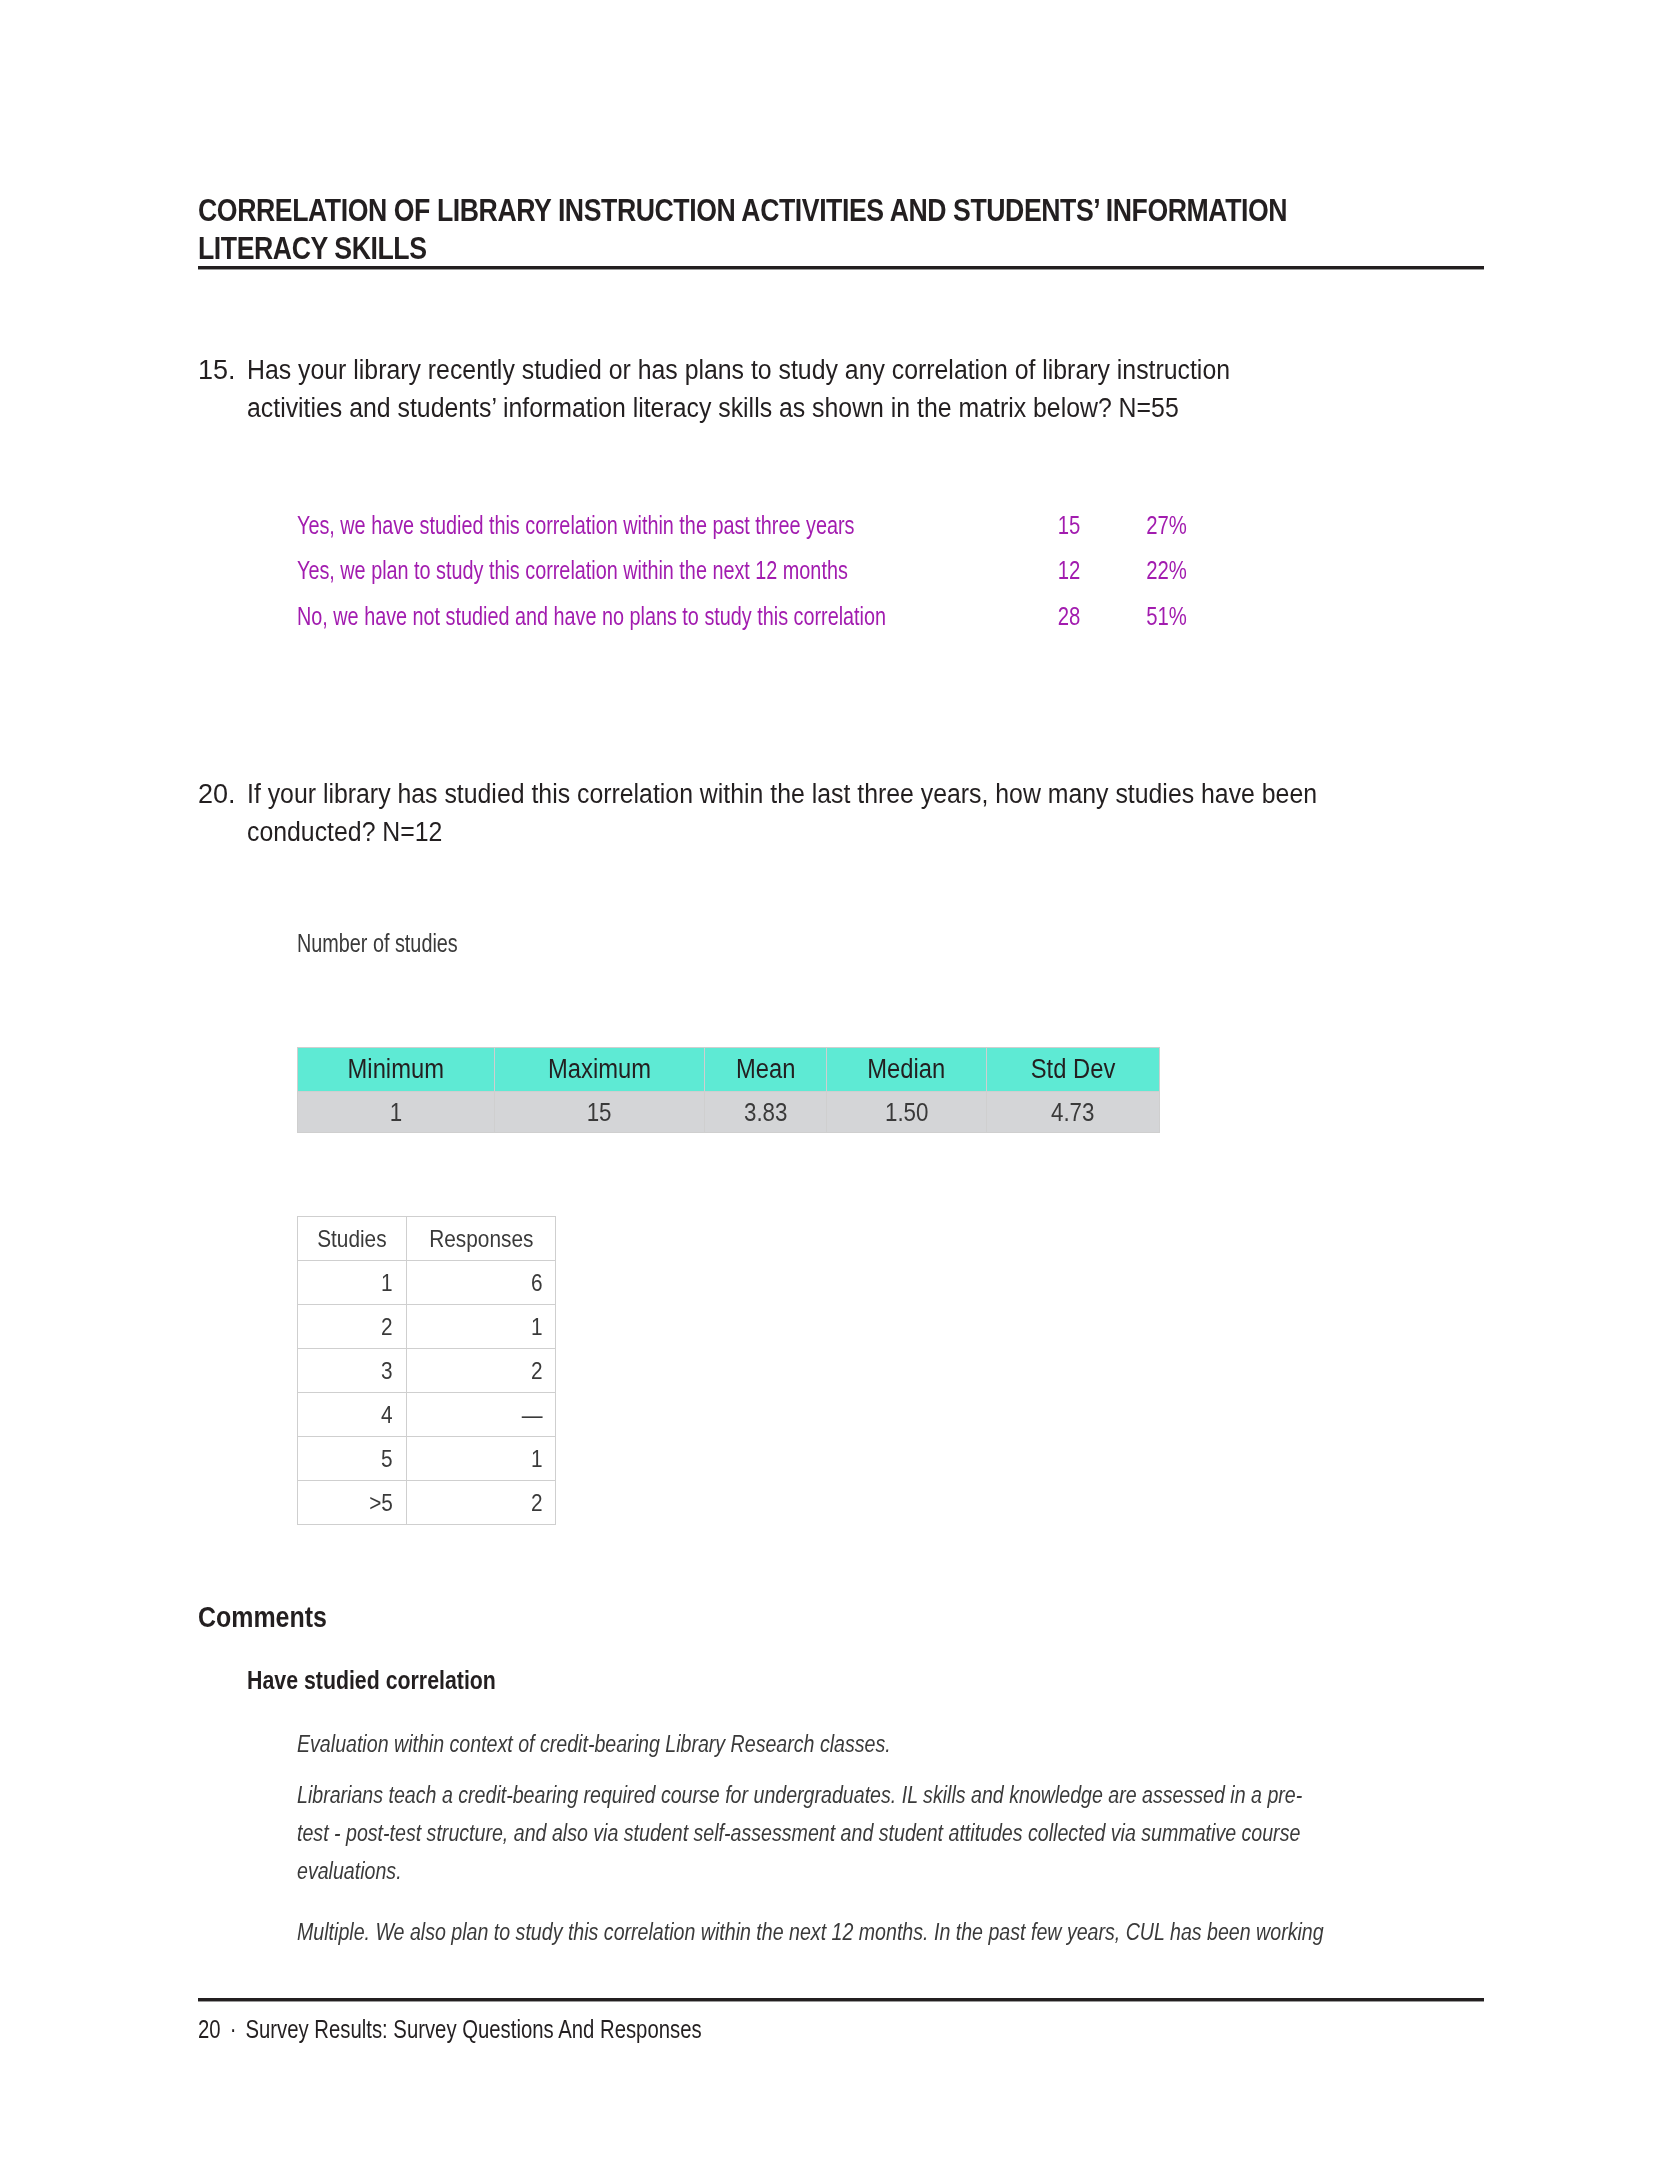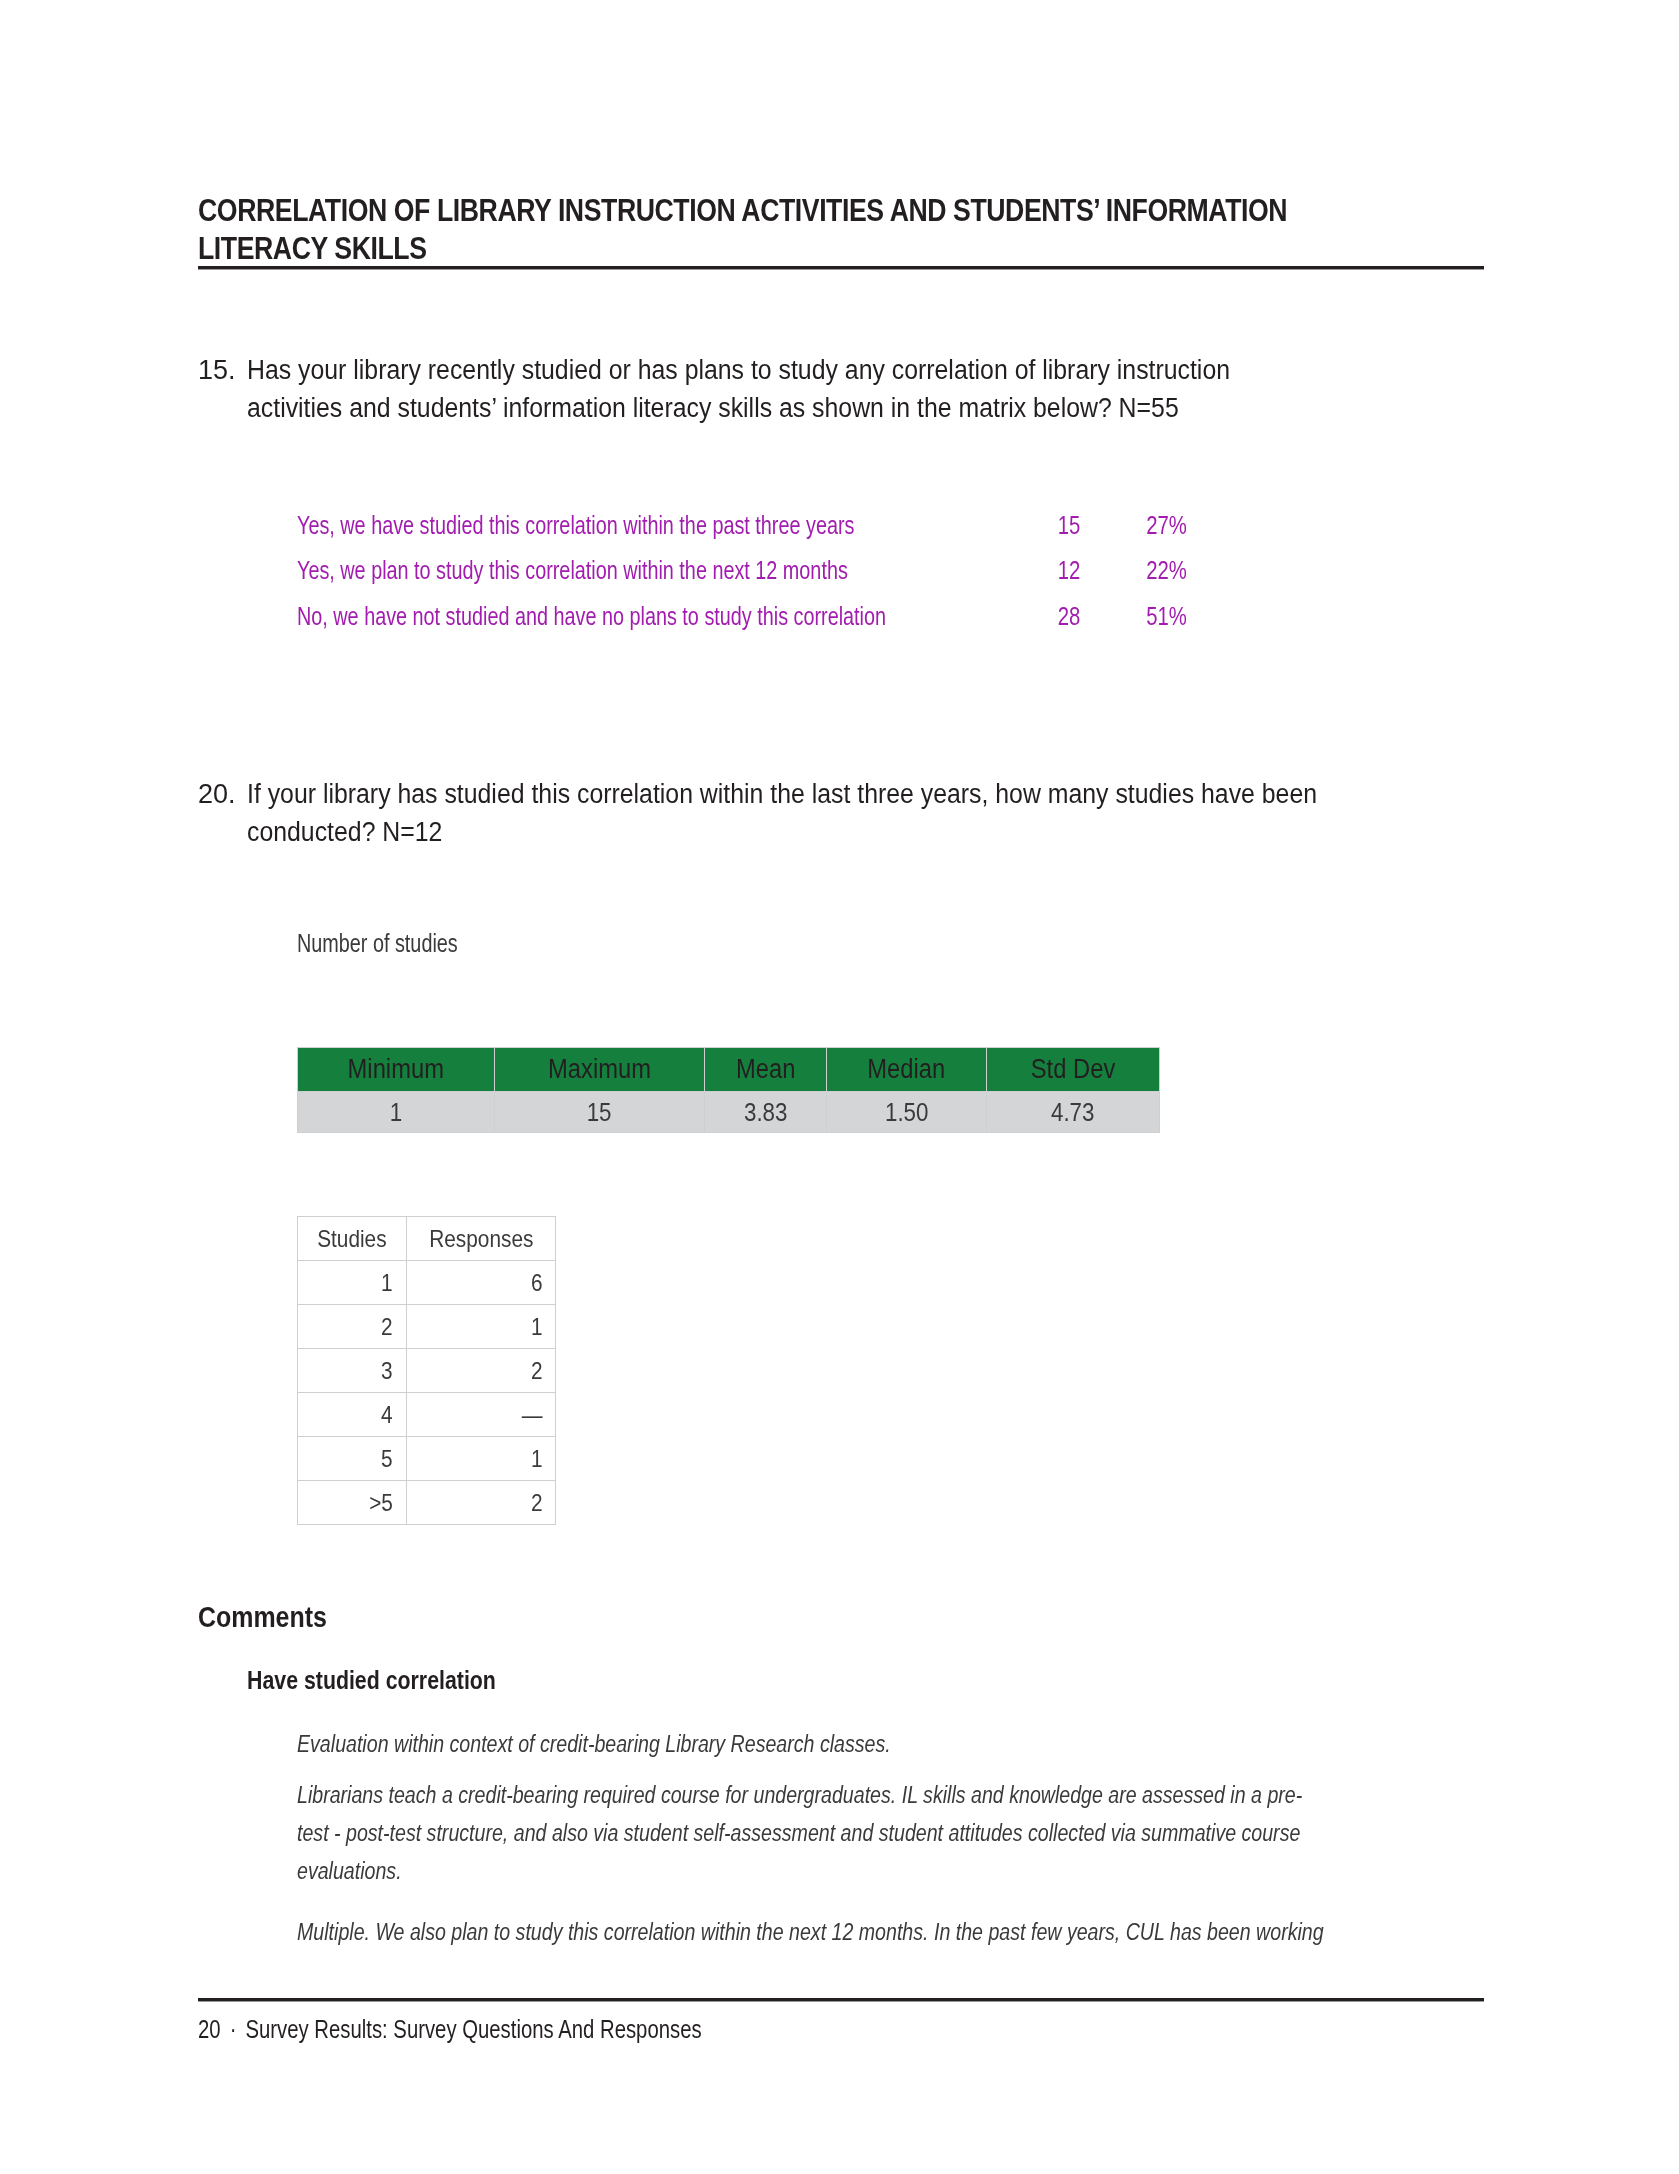--- a/index.html
+++ b/index.html
@@ -22,21 +22,21 @@
   .opt-row { position:absolute; left:297px; width:904px; height:38px; font-size:25.4px; color:#a21caf; }
   .opt-row .label { position:absolute; left:0; top:0; white-space:nowrap; transform:scaleX(0.78); transform-origin:left top; }
   .opt-row .count { position:absolute; right:121px; top:0; white-space:nowrap; transform:scaleX(0.8); transform-origin:right top; }
   .opt-row .pct { position:absolute; right:14px; top:0; white-space:nowrap; transform:scaleX(0.8); transform-origin:right top; }
 
   #nstudies-label { left:297px; top:929px; font-size:25.4px; color:#3a3a3a; white-space:nowrap; transform:scaleX(0.78); transform-origin:left top; }
 
   table { border-collapse:collapse; position:absolute; }
   #stats-table { left:297px; top:1047px; width:863px; }
   #stats-table th, #stats-table td { border:1.4px solid #cfcfcf; text-align:center; padding:0; }
-  #stats-table th { height:43px; font-size:27px; font-weight:normal; color:#231f20; background:#15803d; }
+  #stats-table th { height:43px; font-size:27px; font-weight:normal; color:#231f20; background:#5eead4; }
   #stats-table td { height:40px; font-size:25.4px; color:#3a3a3a; background:#d4d5d7; }
   #stats-table .cell-inner { display:inline-block; transform:scaleX(0.88); }
 
   #studies-table { left:297px; top:1216px; width:253px; }
   #studies-table th, #studies-table td { border:1.4px solid #cfcfcf; height:43px; padding:0 13px; font-size:24.5px; font-weight:normal; color:#3a3a3a; }
   #studies-table th { text-align:center; }
   #studies-table td { text-align:right; }
   #studies-table .c1 { width:81px;margin-top:27px; }
   #studies-table .cell-inner { display:inline-block; transform:scaleX(0.85); transform-origin:center; }
   #studies-table td .cell-inner { transform-origin:right center; }

